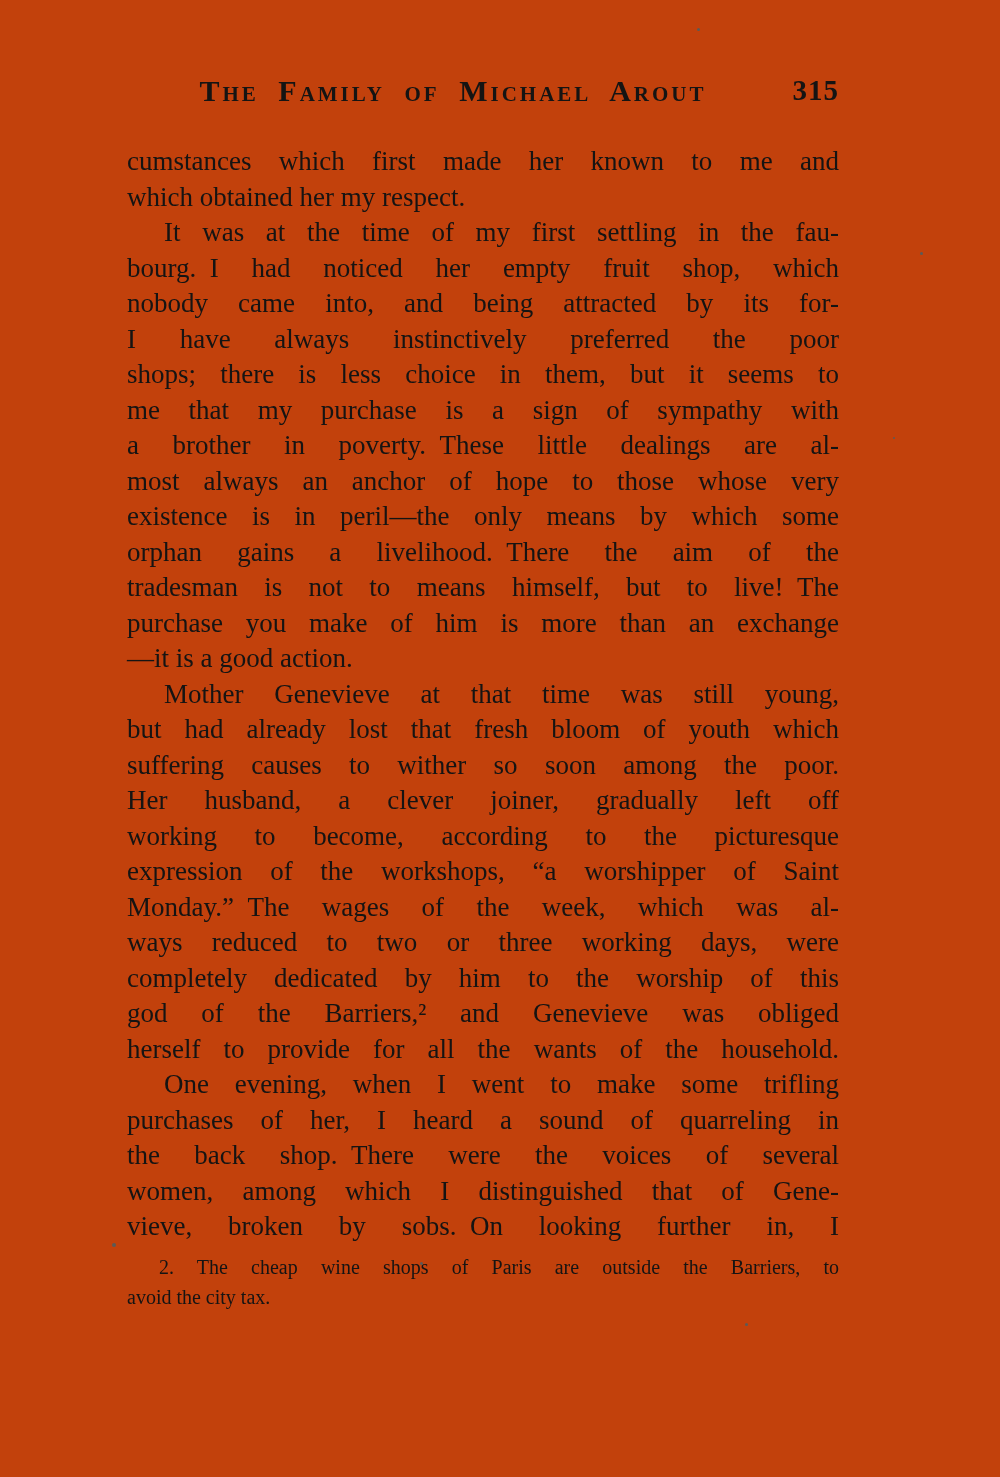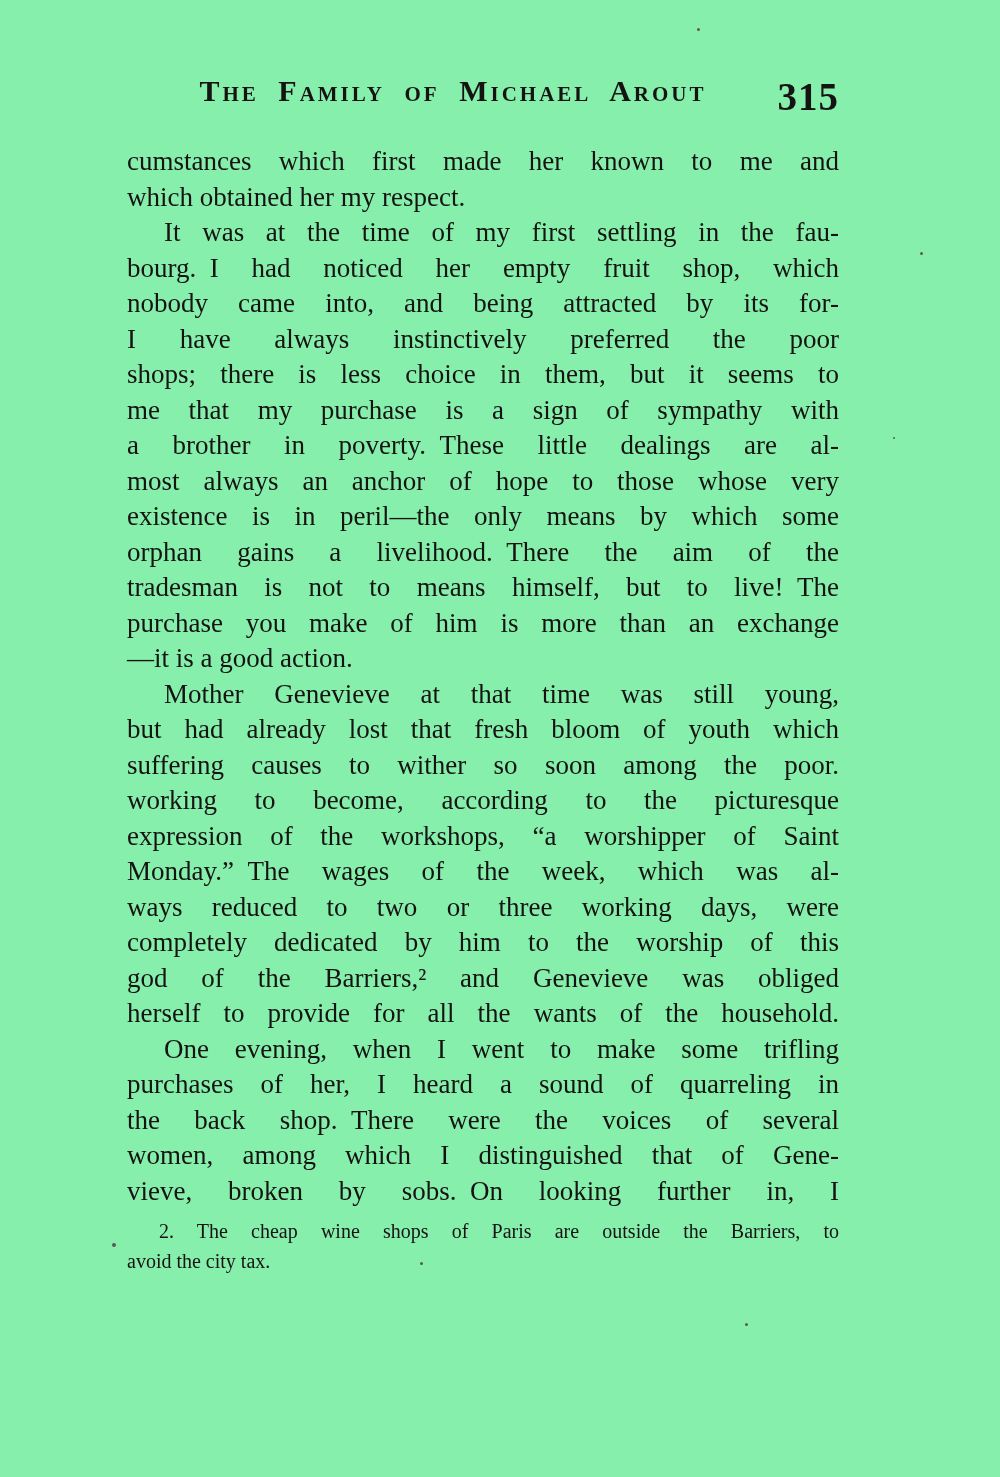--- a/index.html
+++ b/index.html
@@ -1,20 +1,20 @@
 <!DOCTYPE html>
 <html><head>
 <meta charset="utf-8">
 <style>
   html, body { margin: 0; padding: 0; background: #e8e8e8; }
   .page {
     position: relative;
     width: 1000px;
     height: 1477px;
-    background: #86efac;
+    background: #c2410c;
     color: #151413;
     font-family: "Liberation Serif", serif;
     overflow: hidden;
   }
   .content {
     position: absolute;
     left: 127px;
     top: 74px;
     width: 712px;
   }
@@ -29,21 +29,21 @@
     letter-spacing: 3px;
     word-spacing: 9px;
     font-weight: 600;
     padding-right: 60px; 
     white-space: nowrap;
   }
   .page-number {
     position: absolute;
     right: 0;
     top: 0;
-    font-size: 39px;
+    font-size: 29px;
     font-weight: 700;
     letter-spacing: 1px;
   }
   .body-text {
     margin-top: 32px;
     font-size: 27px;
     line-height: 35.5px;
   }
   .text-line {
     text-align: justify;
@@ -92,20 +92,21 @@
         <div class="text-line">a brother in poverty. These little dealings are al-</div>
         <div class="text-line">most always an anchor of hope to those whose very</div>
         <div class="text-line">existence is in peril—the only means by which some</div>
         <div class="text-line">orphan gains a livelihood. There the aim of the</div>
         <div class="text-line">tradesman is not to means himself, but to live! The</div>
         <div class="text-line">purchase you make of him is more than an exchange</div>
         <div class="text-line align-left">—it is a good action.</div>
         <div class="text-line indent">Mother Genevieve at that time was still young,</div>
         <div class="text-line">but had already lost that fresh bloom of youth which</div>
         <div class="text-line">suffering causes to wither so soon among the poor.</div>
+        <div class="text-line">Her husband, a clever joiner, gradually left off</div>
         <div class="text-line">working to become, according to the picturesque</div>
         <div class="text-line">expression of the workshops, “a worshipper of Saint</div>
         <div class="text-line">Monday.” The wages of the week, which was al-</div>
         <div class="text-line">ways reduced to two or three working days, were</div>
         <div class="text-line">completely dedicated by him to the worship of this</div>
         <div class="text-line">god of the Barriers,² and Genevieve was obliged</div>
         <div class="text-line">herself to provide for all the wants of the household.</div>
         <div class="text-line indent">One evening, when I went to make some trifling</div>
         <div class="text-line">purchases of her, I heard a sound of quarreling in</div>
         <div class="text-line">the back shop. There were the voices of several</div>

